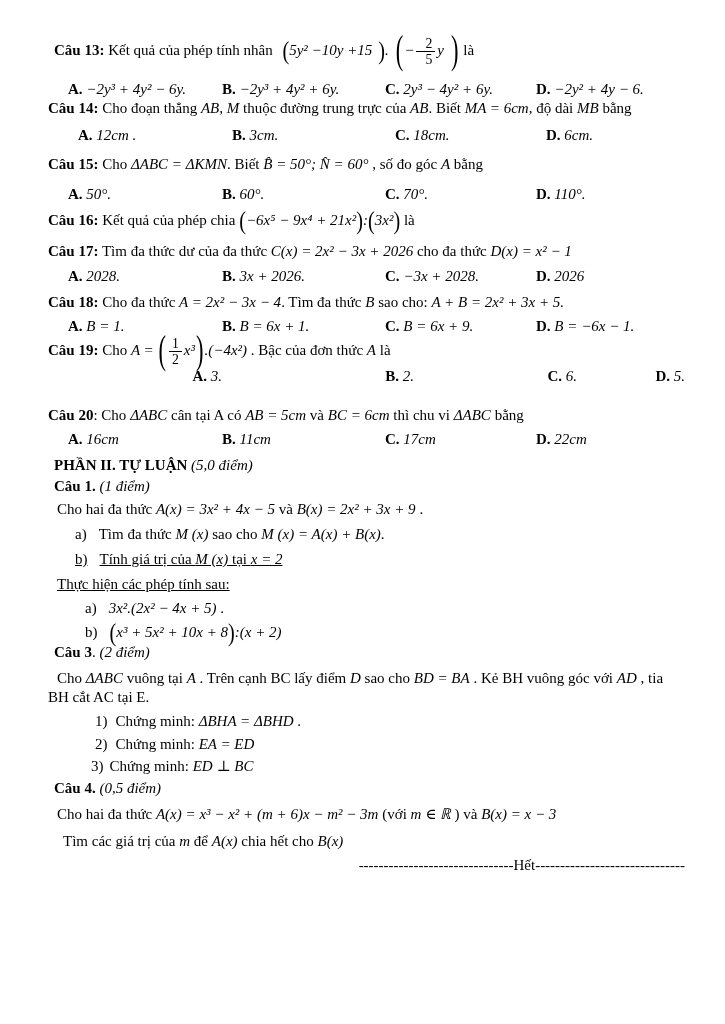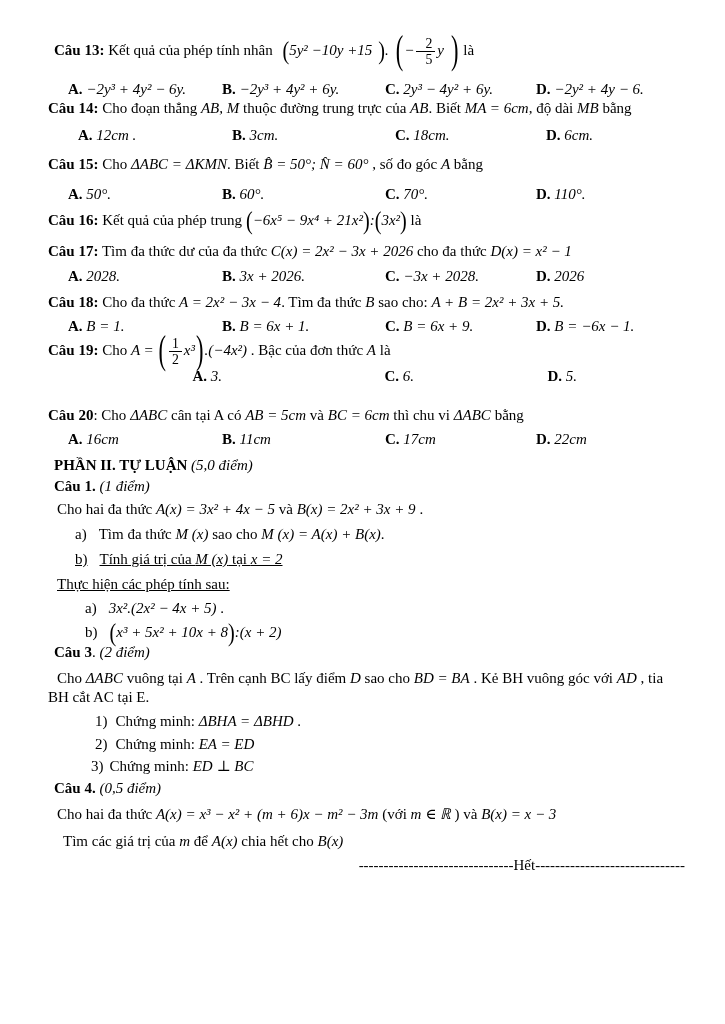--- a/index.html
+++ b/index.html
@@ -53,21 +53,21 @@
   </div>
 
   <div class="line" style="margin-bottom:11px;"><span class="seg-b">Câu 15:</span><span class="seg-t"> Cho </span><span class="seg-m">ΔABC = ΔKMN</span><span class="seg-t">.  Biết </span><span class="seg-m">B̂ = 50°; N̂ = 60°</span><span class="seg-t"> , số đo góc </span><span class="seg-m">A</span><span class="seg-t">  bằng</span></div>
   <div class="answers" style="margin-bottom:6px;">
     <span class="ans"><span class="al">A.</span> <span class="m">50°.</span></span>
     <span class="ans"><span class="al">B.</span> <span class="m">60°.</span></span>
     <span class="ans"><span class="al">C.</span> <span class="m">70°.</span></span>
     <span class="ans"><span class="al">D.</span> <span class="m">110°.</span></span>
   </div>
 
-  <div class="line" style="margin-bottom:11px;"><span class="seg-b">Câu 16:</span><span class="seg-t"> Kết quả của phép trung </span><span class="seg-m"><span class="bigp">(</span>−6x⁵ − 9x⁴ + 21x²<span class="bigp">)</span>:<span class="bigp">(</span>3x²<span class="bigp">)</span></span><span class="seg-t"> là</span></div>
+  <div class="line" style="margin-bottom:11px;"><span class="seg-b">Câu 16:</span><span class="seg-t"> Kết quả của phép chia </span><span class="seg-m"><span class="bigp">(</span>−6x⁵ − 9x⁴ + 21x²<span class="bigp">)</span>:<span class="bigp">(</span>3x²<span class="bigp">)</span></span><span class="seg-t"> là</span></div>
 
   <div class="line" style="margin-bottom:6px;"><span class="seg-b">Câu 17:</span><span class="seg-t"> Tìm đa thức dư của đa thức </span><span class="seg-m">C(x) = 2x² − 3x + 2026</span><span class="seg-t"> cho đa thức </span><span class="seg-m">D(x) = x² − 1</span></div>
   <div class="answers" style="margin-bottom:7px;">
     <span class="ans"><span class="al">A.</span> <span class="m">2028.</span></span>
     <span class="ans"><span class="al">B.</span> <span class="m">3x + 2026.</span></span>
     <span class="ans"><span class="al">C.</span> <span class="m">−3x + 2028.</span></span>
     <span class="ans"><span class="al">D.</span> <span class="m">2026</span></span>
   </div>
 
   <div class="line" style="margin-bottom:5px;"><span class="seg-b">Câu 18:</span><span class="seg-t"> Cho đa thức </span><span class="seg-m">A = 2x² − 3x − 4</span><span class="seg-t">. Tìm đa thức </span><span class="seg-m">B</span><span class="seg-t"> sao cho:  </span><span class="seg-m">A + B = 2x² + 3x + 5.</span></div>
@@ -77,20 +77,21 @@
     <span class="ans"><span class="al">C.</span> <span class="m">B = 6x + 9.</span></span>
     <span class="ans"><span class="al">D.</span> <span class="m">B = −6x − 1.</span></span>
   </div>
 
   <div class="line" style="margin-bottom:0;"><span class="seg-b">Câu 19:</span><span class="seg-t"> Cho </span><span class="seg-m">A = <span class="bigp2">(</span><span class="frac">
           <span class="num">1</span>
           <span class="den">2</span>
         </span>x³<span class="bigp2">)</span>.(−4x²)</span><span class="seg-t"> . Bậc của đơn thức </span><span class="seg-m">A</span><span class="seg-t"> là</span></div>
   <div class="answers" style="margin-bottom:20px;grid-template-columns:154px 192px 163px 1fr;text-align:right;">
     <span class="ans"><span class="al">A.</span> <span class="m">3.</span></span>
+    <span class="ans"><span class="al">B.</span> <span class="m">2.</span></span>
     <span class="ans"><span class="al">C.</span> <span class="m">6.</span></span>
     <span class="ans"><span class="al">D.</span> <span class="m">5.</span></span>
   </div>
 
   <div class="line" style="margin-bottom:5px;"><span class="seg-b">Câu 20</span><span class="seg-t">: Cho </span><span class="seg-m">ΔABC</span><span class="seg-t"> cân tại A có </span><span class="seg-m">AB = 5cm</span><span class="seg-t"> và </span><span class="seg-m">BC = 6cm</span><span class="seg-t"> thì chu vi </span><span class="seg-m">ΔABC</span><span class="seg-t">  bằng</span></div>
   <div class="answers" style="margin-bottom:7px;grid-template-columns:154px 163px 151px 1fr;">
     <span class="ans"><span class="al">A.</span> <span class="m">16cm</span></span>
     <span class="ans"><span class="al">B.</span> <span class="m">11cm</span></span>
     <span class="ans"><span class="al">C.</span> <span class="m">17cm</span></span>
     <span class="ans"><span class="al">D.</span> <span class="m">22cm</span></span>

